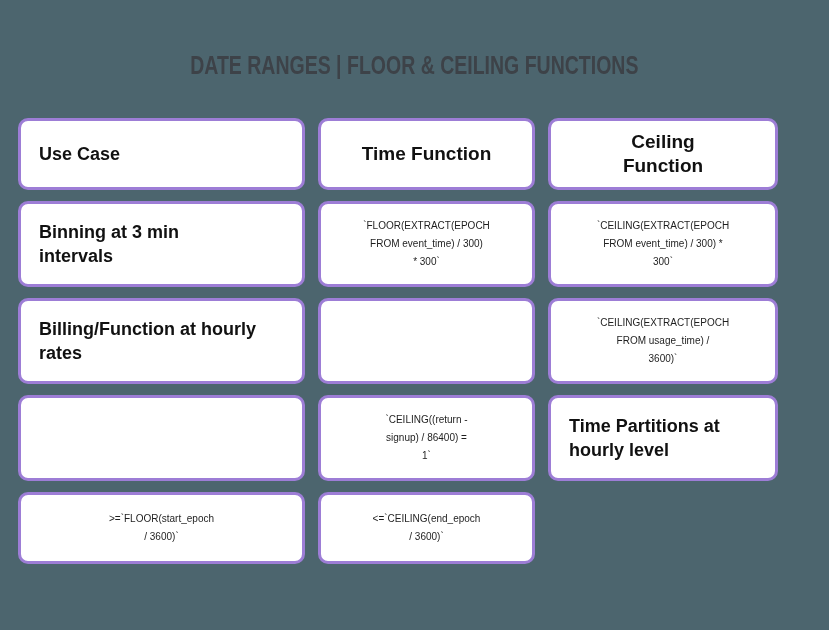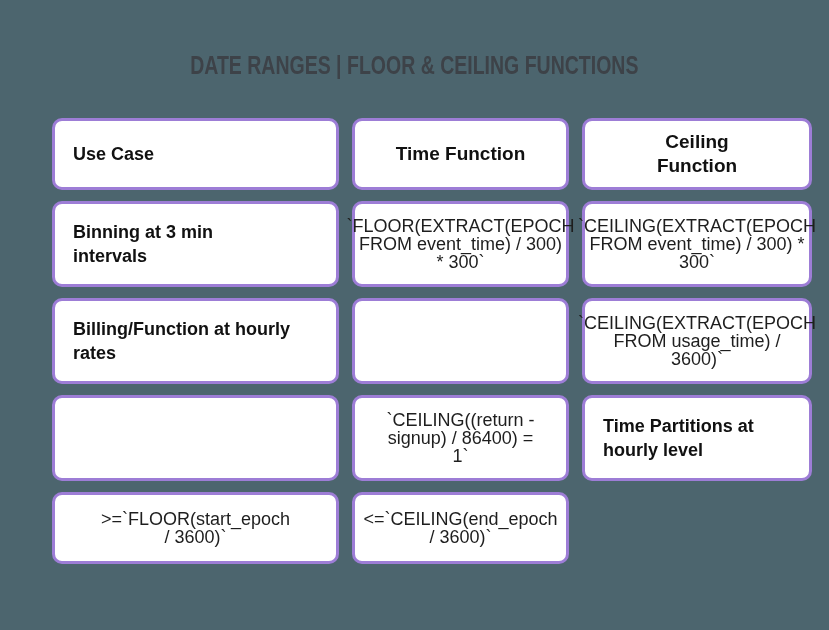--- a/index.html
+++ b/index.html
@@ -28,21 +28,21 @@
     letter-spacing: 0px;
   }
   .title-inner {
     display: inline-block;
     transform: scale(0.78, 1.05);
     transform-origin: 50% 50%;
     white-space: nowrap;
   }
   .grid {
     position: absolute;
-    left: 52px;
+    left: 18px;
     top: 118px;
     display: grid;
     grid-template-columns: 287px 217px 230px;
     grid-template-rows: 72px 86px 86px 86px 72px;
     column-gap: 13px;
     row-gap: 11px;
   }
   .cell {
     box-sizing: border-box;
     background: #ffffff;
@@ -65,21 +65,21 @@
     justify-content: center;
     text-align: center;
     padding: 4px 8px;
   }
   .cell.header-center {
     font-weight: bold;
     font-size: 19px;
     line-height: 24px;
   }
   .cell.code {
-    font-size: 18px;
+    font-size: 10px;
     line-height: 18px;
     color: #1e1e1e;
   }
 </style>
 </head>
 <body>
 
 <div>
 
   <h1 class="title"><span class="title-inner">DATE RANGES | FLOOR &amp; CEILING FUNCTIONS</span></h1>

